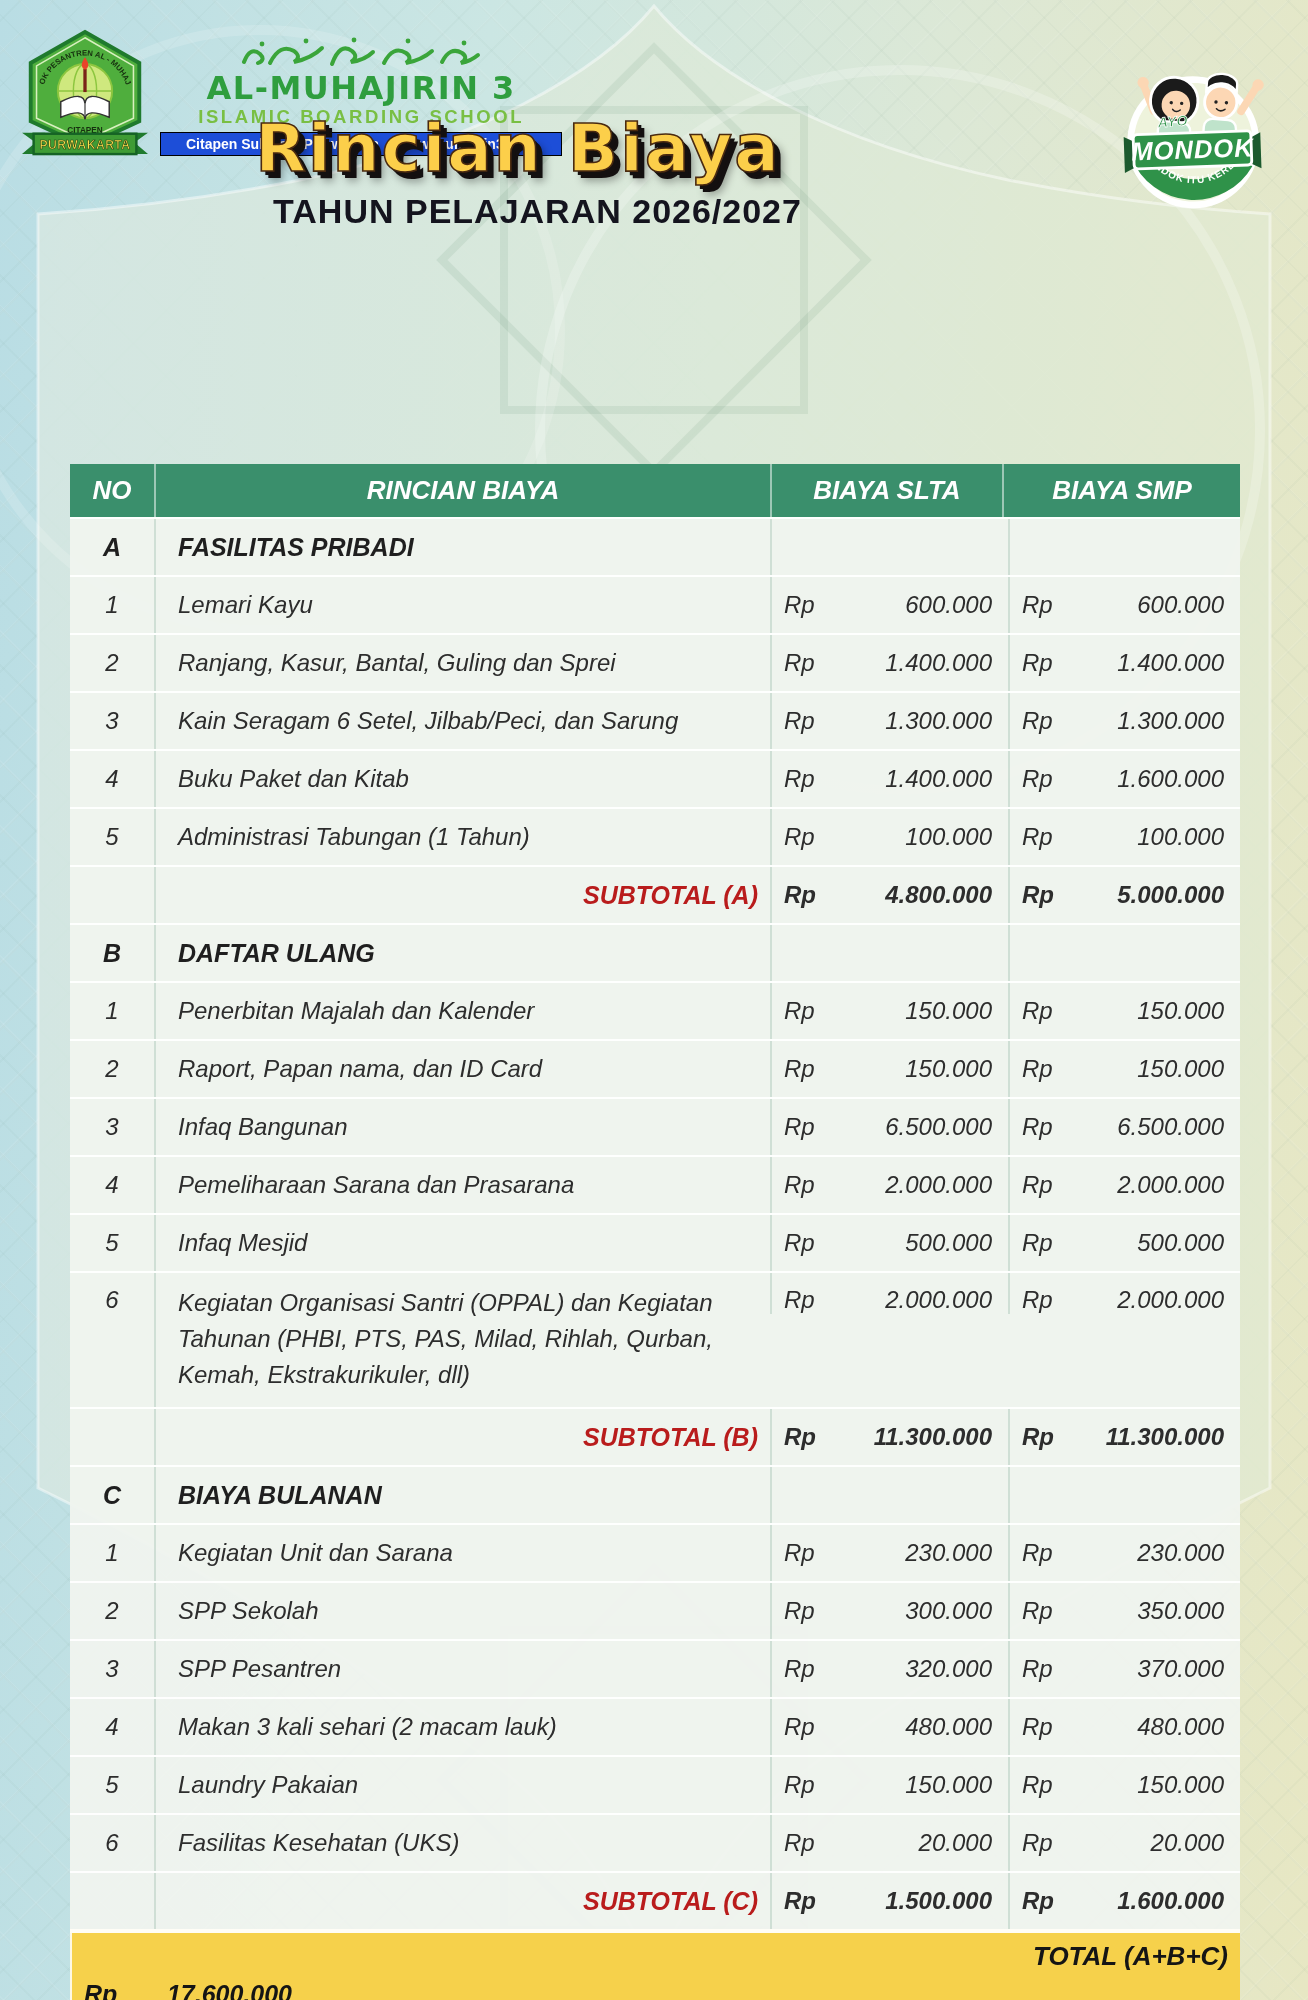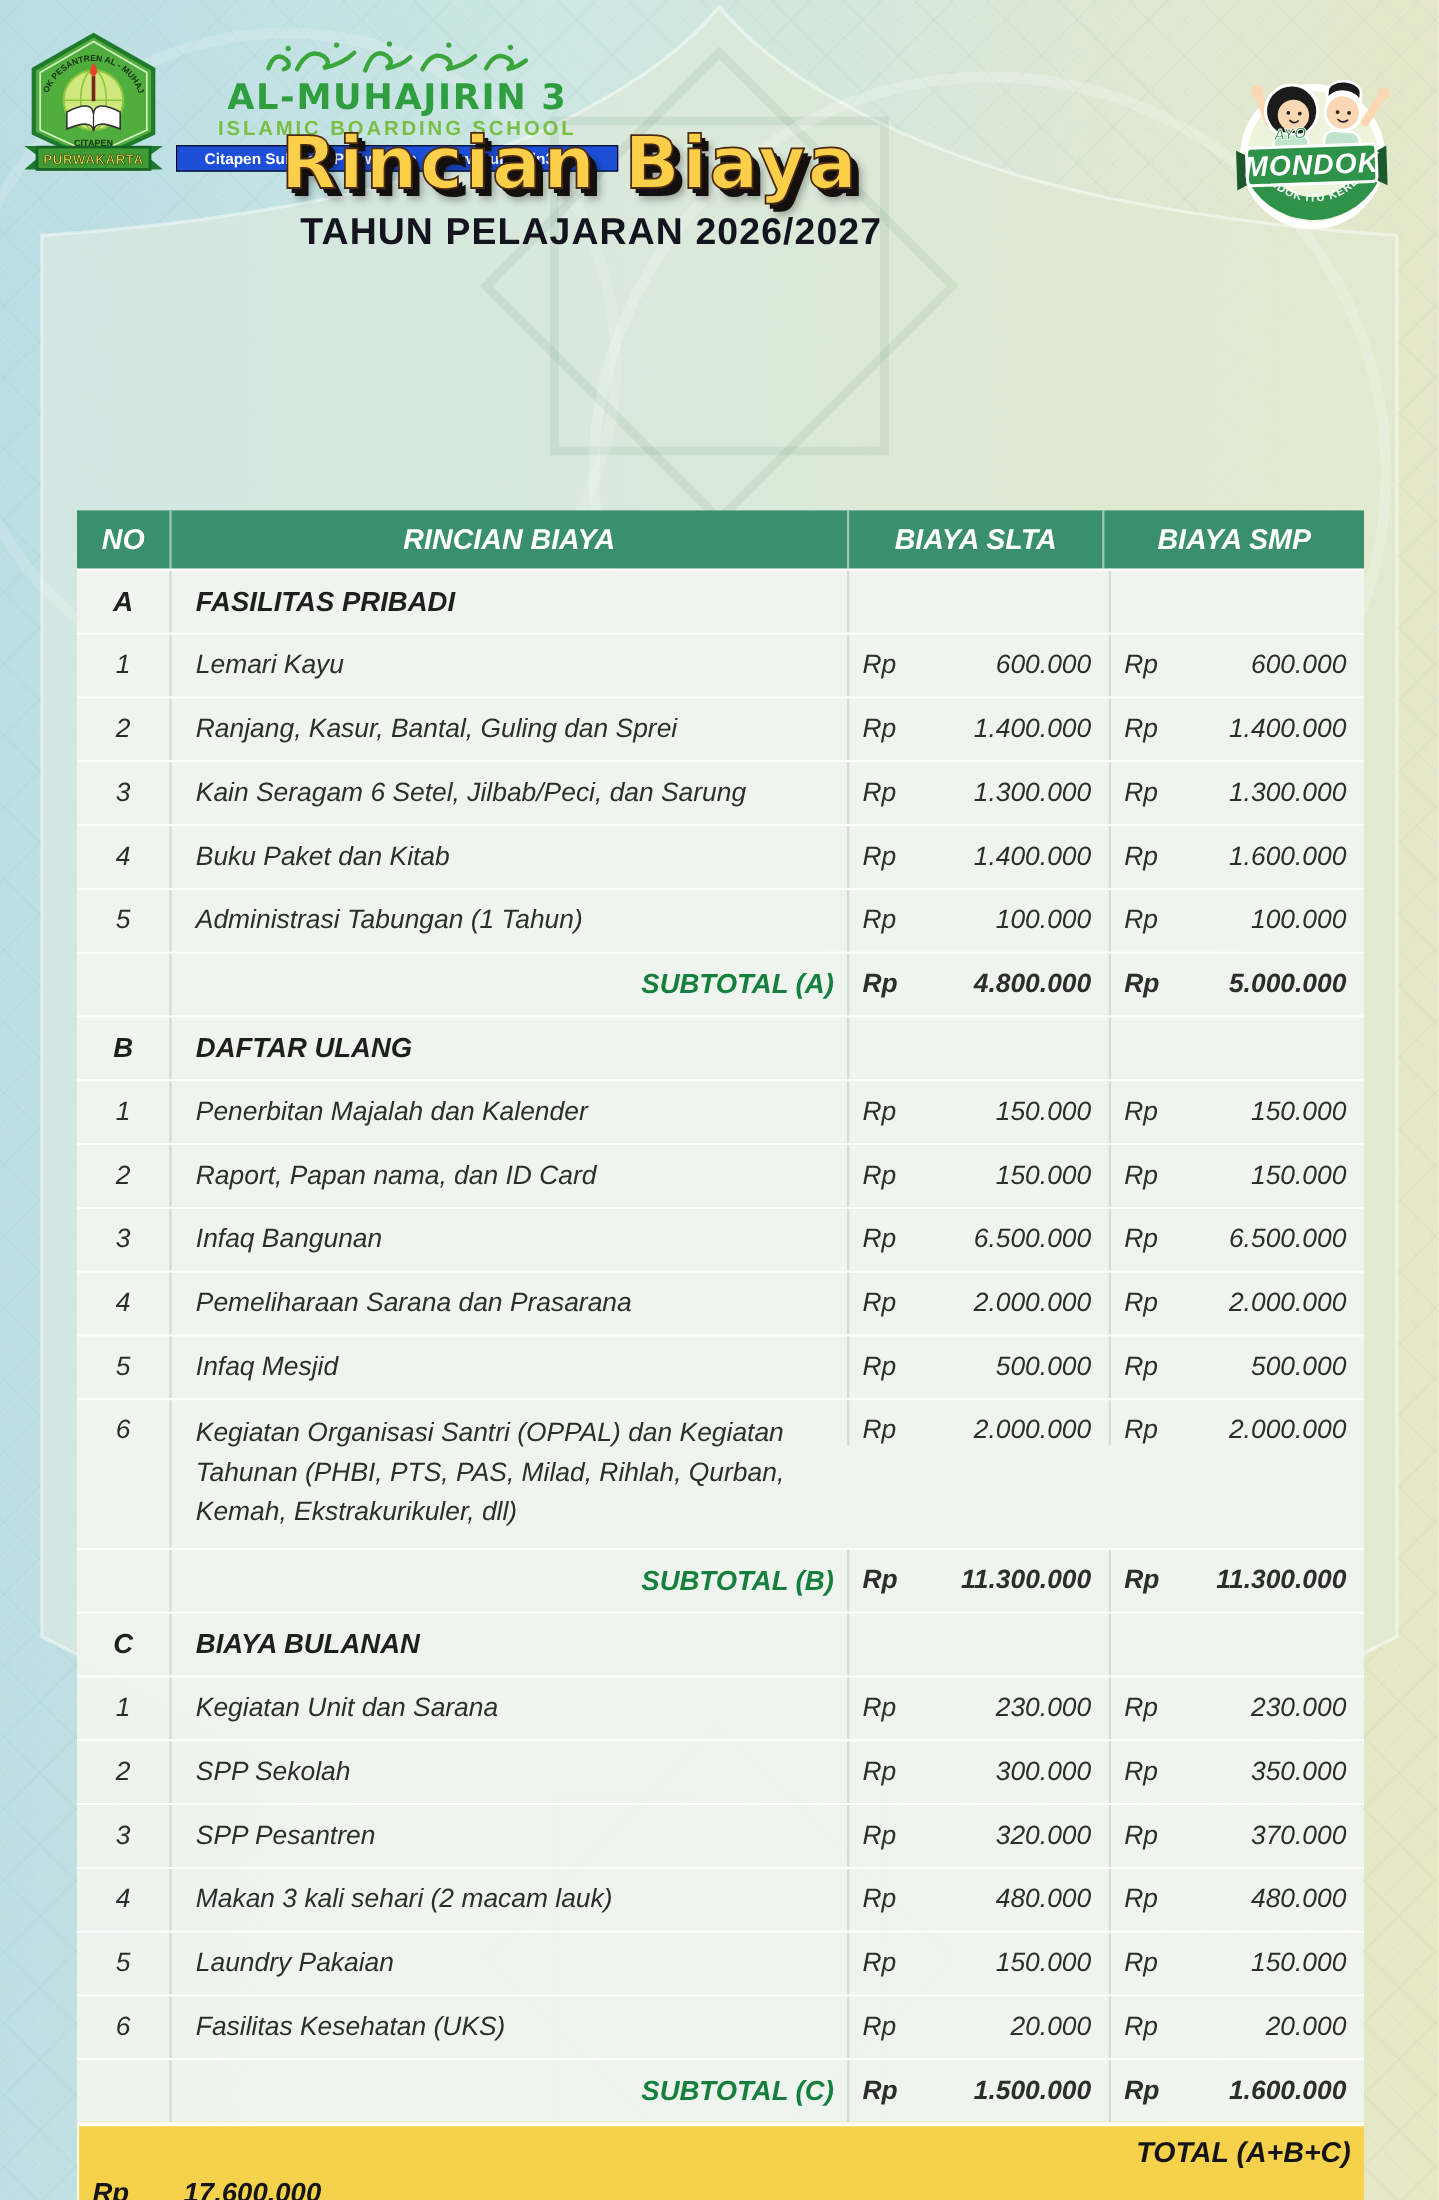--- a/index.html
+++ b/index.html
@@ -45,21 +45,21 @@
   .money.last{width:232px;}
   .thead{display:flex;height:53px;background:var(--header-green);color:#fff;
       font-weight:700;font-size:26px;}
   .thead .label,.thead .money{justify-content:center;padding:0;}
   .thead .label,.thead .money{border-left:2px solid rgba(255,255,255,.5);}
   .row{display:flex;min-height:56px;background:rgba(239,244,238,.97);
       border-top:2px solid rgba(255,255,255,.92);font-size:24px;color:#2d2d2d;}
   .row .label,.row .money{border-left:2px solid rgba(176,201,187,.5);}
   .section-row .no,.section-row .label{font-weight:700;font-size:25px;color:#1f1f1f;}
   .subtotal-row .label{justify-content:flex-end;font-weight:700;font-size:25px;
-      color:#15803d;padding-right:12px;text-align:right;}
+      color:#b91c1c;padding-right:12px;text-align:right;}
   .subtotal-row .rp,.subtotal-row .amt{font-weight:700;}
   .total-row{background:var(--total-yellow);min-height:70px;border-top:4px solid rgba(255,255,255,.95);flex-direction:column;}
   .total-row .label{justify-content:flex-end;font-weight:800;font-size:26px;color:#151515;padding-right:12px;}
   .total-row .rp,.total-row .amt{font-weight:800;font-size:25px;color:#151515;}
   .total-row .label,.total-row .money{border-left:2px solid rgba(255,255,255,.85);}
   .rp{flex:none;}
   .amt{text-align:right;}
   .row.tall,.row.tall .c{align-items:flex-start;}
   .row.tall .no{padding-top:13px;}
   .row.tall .label{padding-top:12px;padding-bottom:14px;line-height:1.5;}

